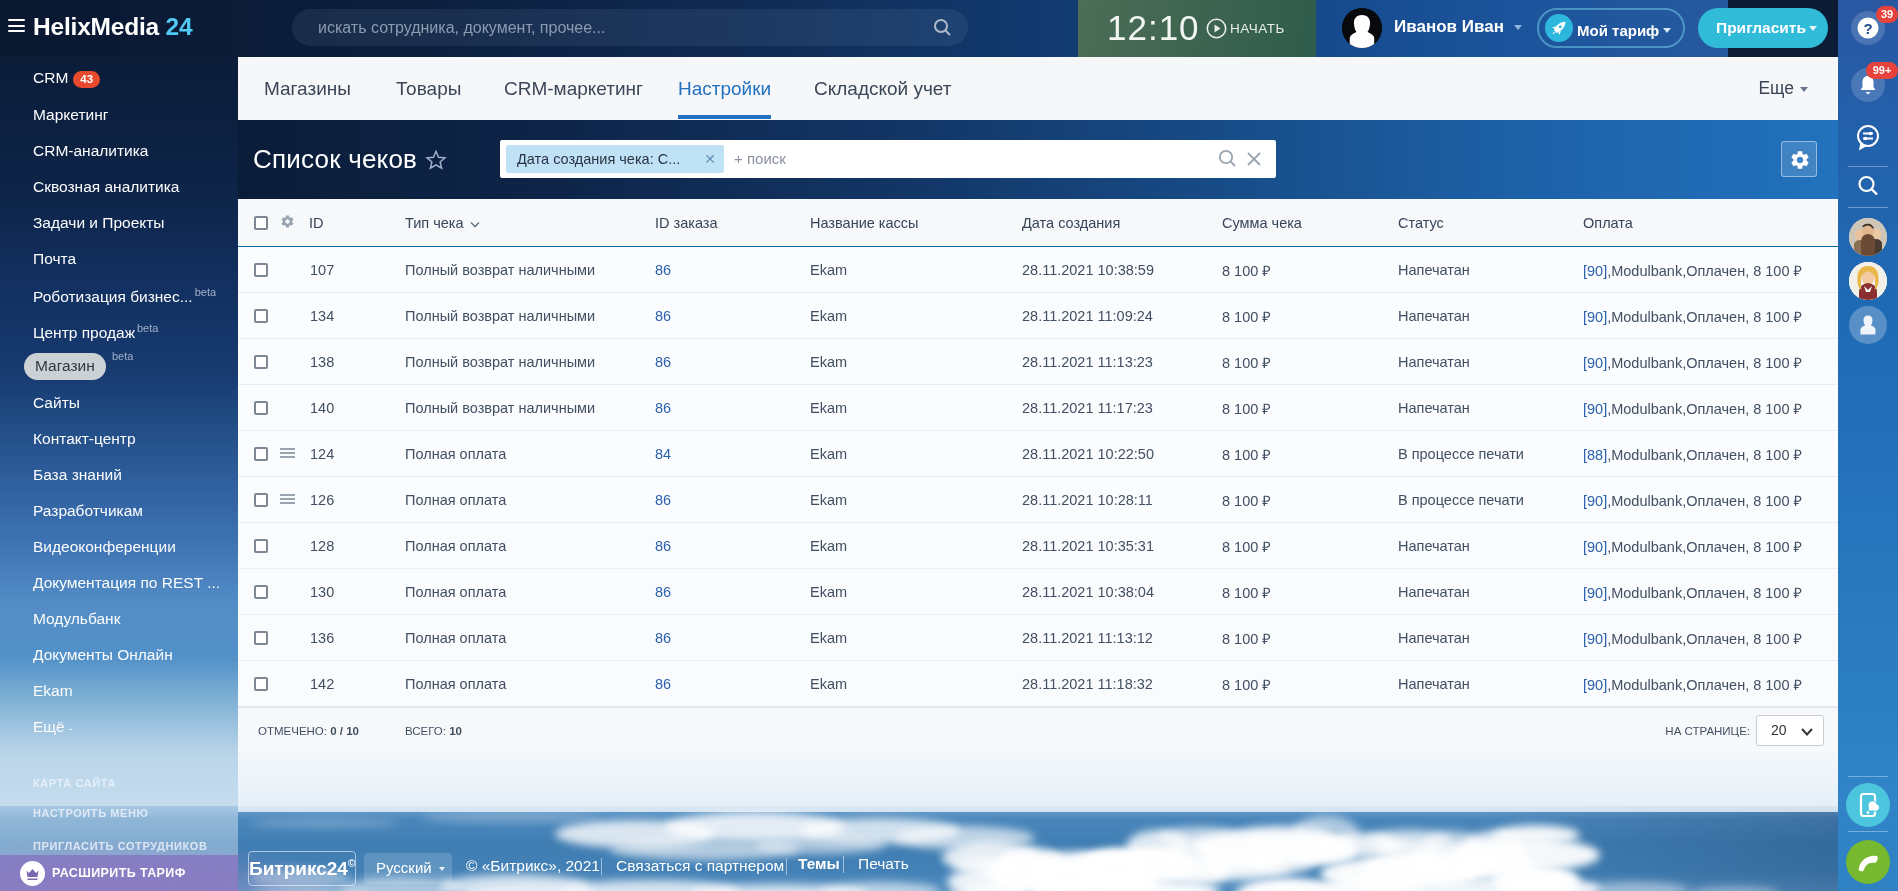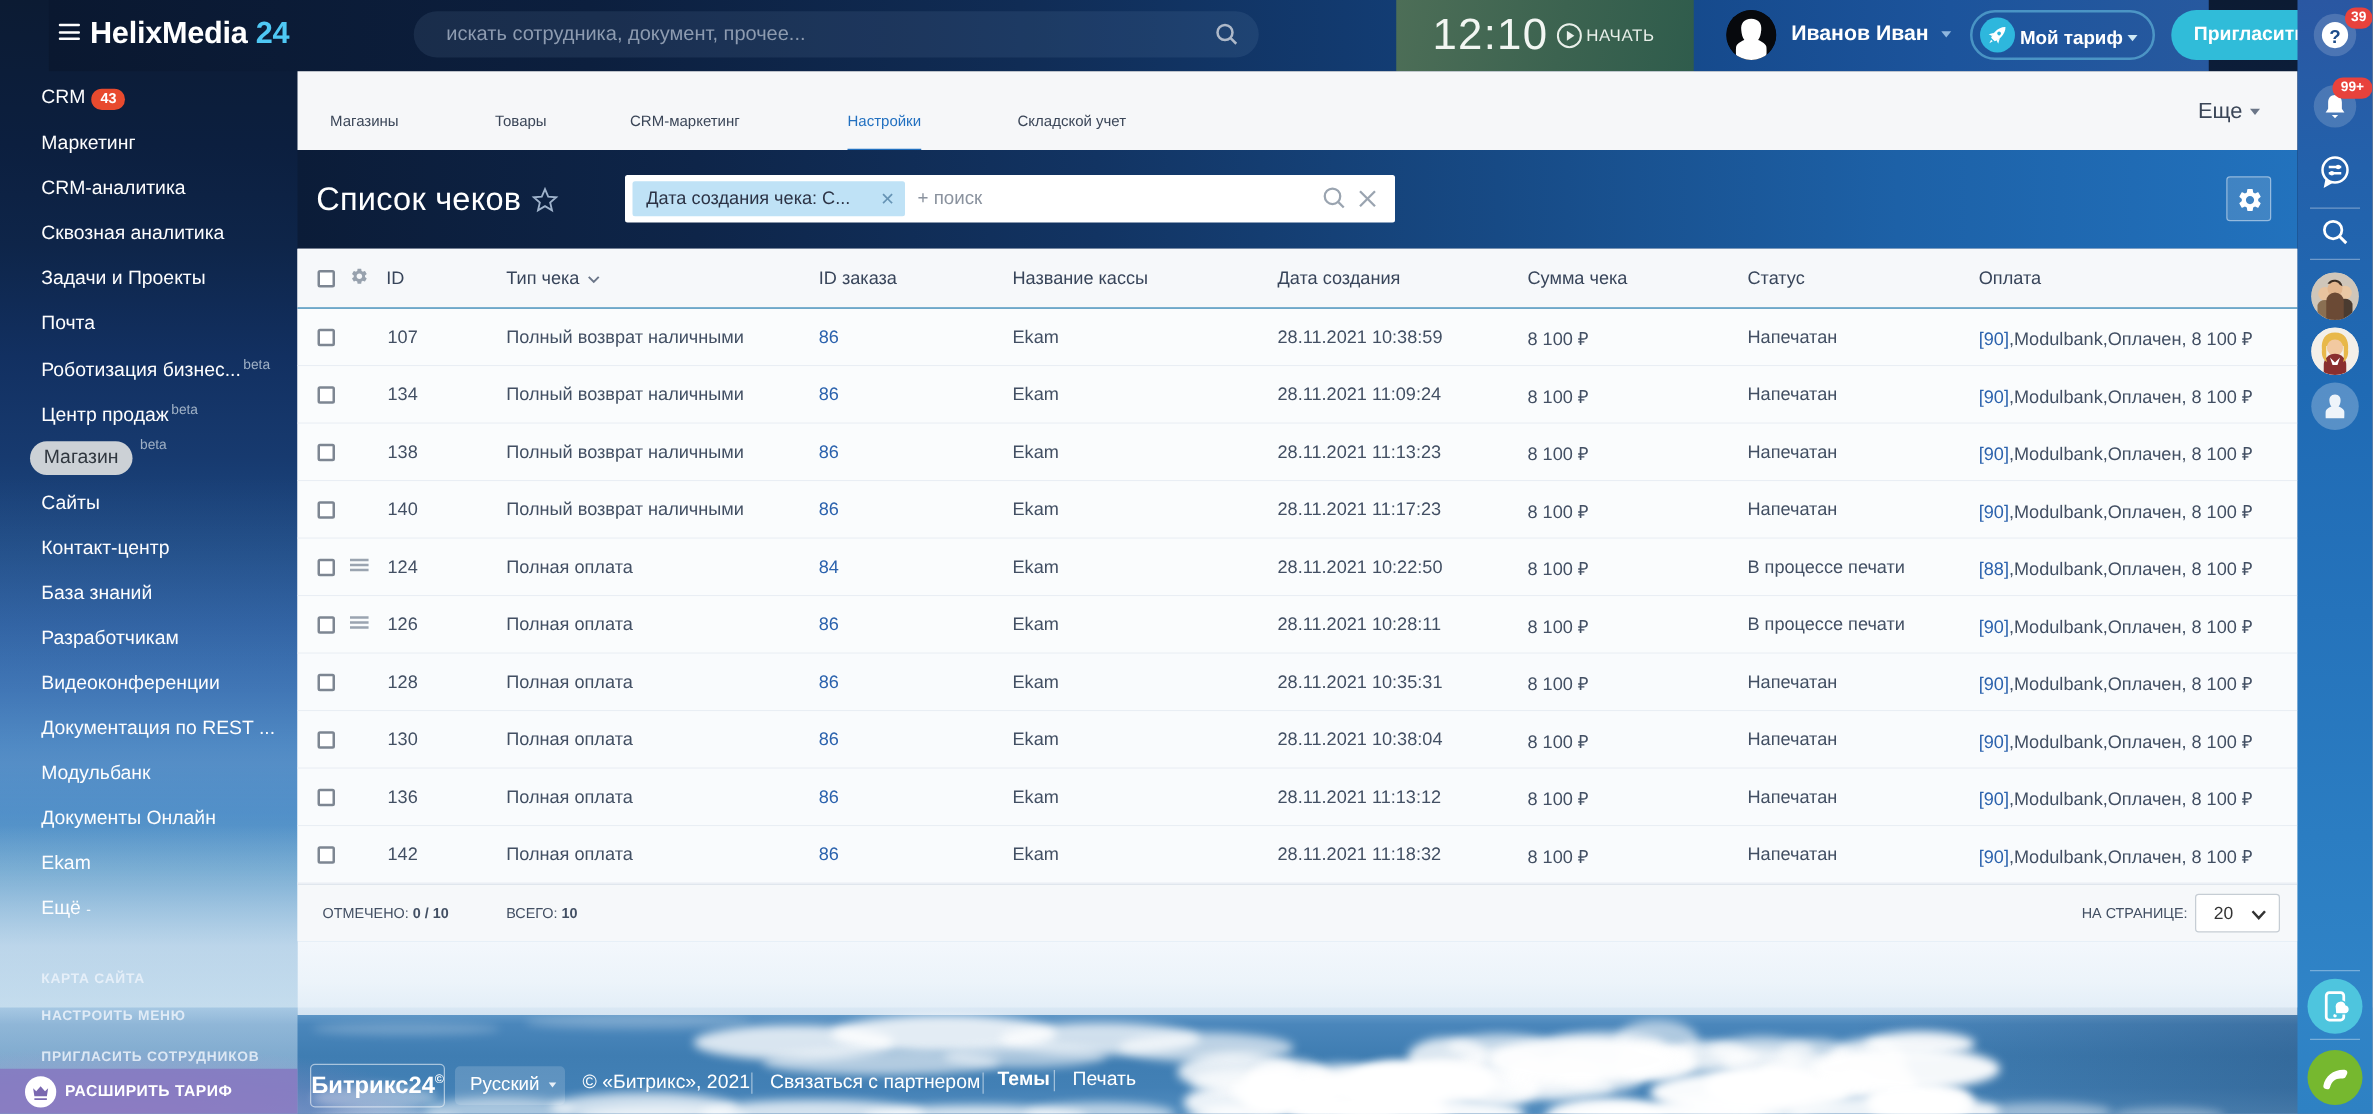--- a/index.html
+++ b/index.html
@@ -27,21 +27,21 @@
   .cl { position:absolute; border-radius:50%; filter:blur(4px); background:#ffffff; }
   .cloudfloor { position:absolute; left:0; top:806px; width:1898px; height:85px;
     background:linear-gradient(to right, rgba(20,50,90,0) 78%, rgba(16,45,85,.28) 100%); }
   .lefthaze { position:absolute; left:0; top:660px; width:238px; height:231px;
     background:linear-gradient(to bottom, rgba(228,240,250,0) 0%, rgba(228,240,250,.30) 22%, rgba(238,246,252,.52) 42%, rgba(232,243,250,.47) 62%, rgba(220,236,248,.42) 80%, rgba(210,230,244,.4) 100%); }
   .purple { position:absolute; left:0; top:840px; width:340px; height:51px;
     background:radial-gradient(ellipse at 30% 100%, rgba(190,140,200,.55), rgba(190,140,200,0) 75%); }
 
   
   .topbar { position:absolute; left:0; top:0; width:1728px; height:57px;
-    background:linear-gradient(to right, #0a1830 0%, #0c1f3e 25%, #102c55 45%, #123a6f 60%, #15498b 75%, #1c549c 88%, #27599f 100%);margin-left:39px; }
+    background:linear-gradient(to right, #0a1830 0%, #0c1f3e 25%, #102c55 45%, #123a6f 60%, #15498b 75%, #1c549c 88%, #27599f 100%); }
   .burger { position:absolute; left:8px; top:19px; width:17px; height:14px; }
   .burger div { height:2.3px; background:#fff; margin-bottom:3.3px; border-radius:1px;}
   .logo { position:absolute; left:33px; top:13px; font-size:24.5px; font-weight:bold; color:#fff; letter-spacing:-0.2px; }
   .logo span { color:#4fc8f4; }
   .search { position:absolute; left:292px; top:9px; width:676px; height:37px; border-radius:19px;
     background:rgba(125,155,195,.13); color:#8d9bb0; font-size:16px; line-height:37px; padding-left:26px; }
   .search svg { position:absolute; right:16px; top:9px; }
 
   .timer { position:absolute; left:1078px; top:0; width:238px; height:57px;
     background:linear-gradient(100deg,#4d6e57 0%, #3c6350 55%, #2f5c4c 100%); color:#fff; }
@@ -72,32 +72,32 @@
   .badge43 { display:inline-block; margin-left:5px; background:#e84a2e; color:#fff; font-size:11.5px; font-weight:bold;
     border-radius:9px; padding:2px 7px 2.5px; position:relative; top:0px;}
   .shop-pill { position:absolute; left:24px; top:296px; height:27px; border-radius:14px; background:#ccd1d6; color:#30373f; font-size:15.5px; padding:4px 11px 0 11px; }
   .mcap { position:absolute; left:33px; font-size:11px; font-weight:bold; letter-spacing:.6px; color:rgba(235,242,250,.85); }
   .tariffbar { position:absolute; left:0; top:798px; width:238px; height:36px; background:rgba(132,112,190,.75);padding-left:32px; }
   .tariffbar .circ { position:absolute; left:20px; top:6px; width:25px; height:25px; border-radius:50%; background:#fff; }
   .tariffbar .t { position:absolute; left:52px; top:11px; color:#fff; font-size:12.5px; font-weight:bold; letter-spacing:.4px;}
 
   
   .tabs { position:absolute; left:238px; top:57px; width:1600px; height:63px; background:#f6f7f9; }
-  .tab { position:absolute; top:21px; font-size:12px; color:#3b4658;margin-top:12px; }
+  .tab { position:absolute; top:21px; font-size:19px; color:#3b4658; }
   .tab.active { color:#2270c0; }
   .tab.active::after { content:""; position:absolute; left:0; right:0; bottom:-19px; height:4px; background:#2270c0; }
   .tab-more { position:absolute; right:30px; top:21px; font-size:17.5px; color:#3b4658; }
   .tab-more .caret { border-top-color:#6b7688; margin-left:6px; border-left-width:4px; border-right-width:4px; border-top-width:5px;}
 
   
   .titleband { position:absolute; left:238px; top:120px; width:1600px; height:79px;
     background:linear-gradient(to right, #0b1c38 0%, #0e2549 20%, #123463 40%, #174a85 60%, #1d61a7 80%, #2272bd 100%); }
   .ptitle { position:absolute; left:15px; top:24px; font-size:26px; font-weight:300; color:#fff; letter-spacing:.2px;}
   .star { position:absolute; left:187px; top:29px; }
-  .filter { position:absolute; left:262px; top:20px; width:616px; height:38px; background:#fff; border-radius:2px; }
+  .filter { position:absolute; left:262px; top:20px; width:776px; height:38px; background:#fff; border-radius:2px; }
   .ftag { position:absolute; left:6px; top:5px; width:218px; height:28px; background:#bfe2f6; border-radius:2px;
     font-size:14.5px; color:#2c3345; padding:6px 0 0 11px; }
   .ftag .x { position:absolute; right:8px; top:6px; color:#6694b5; font-size:14px; }
   .fplus { position:absolute; left:234px; top:10px; font-size:15px; color:#8a929e; }
   .ficons { position:absolute; right:14px; top:9px; color:#9aa4b0; }
   .gearbtn { position:absolute; right:21px; top:21px; width:36px; height:36px; border-radius:3px; background:rgba(255,255,255,.14); border:1px solid rgba(255,255,255,.45); }
 
   
   .panel { position:absolute; left:238px; top:199px; width:1600px; height:554px; background:#fafcfd; }
   .panel .row:nth-child(n+8) { background:rgba(249,251,253,.97); }

